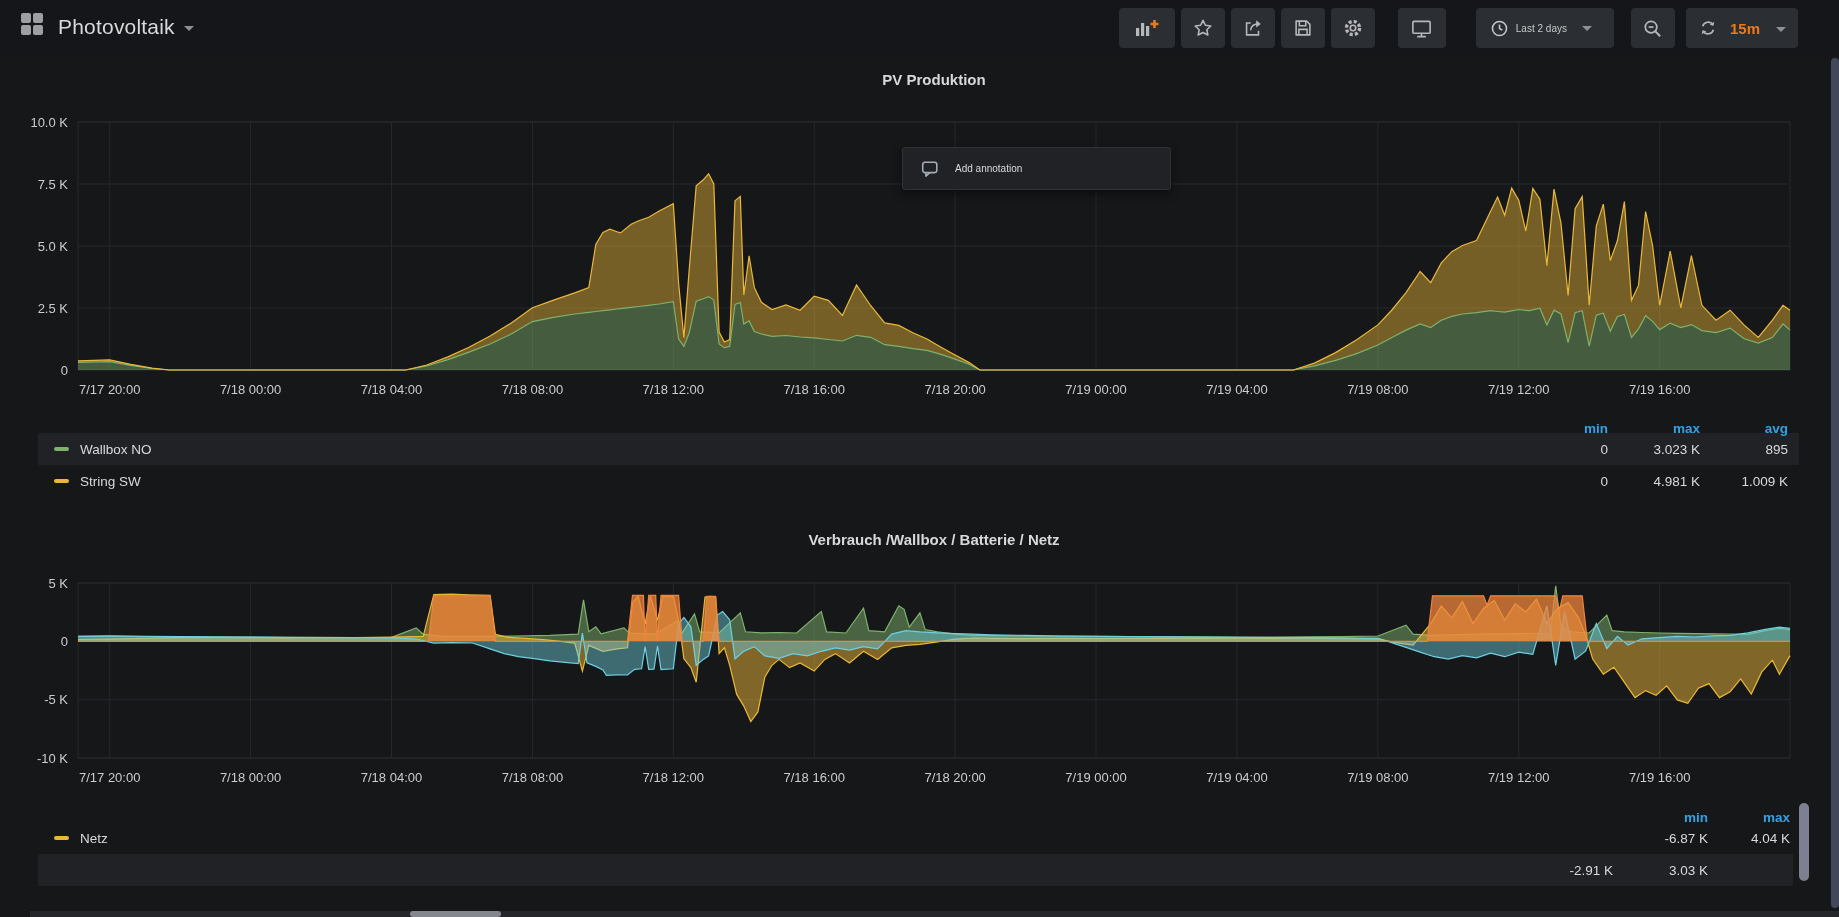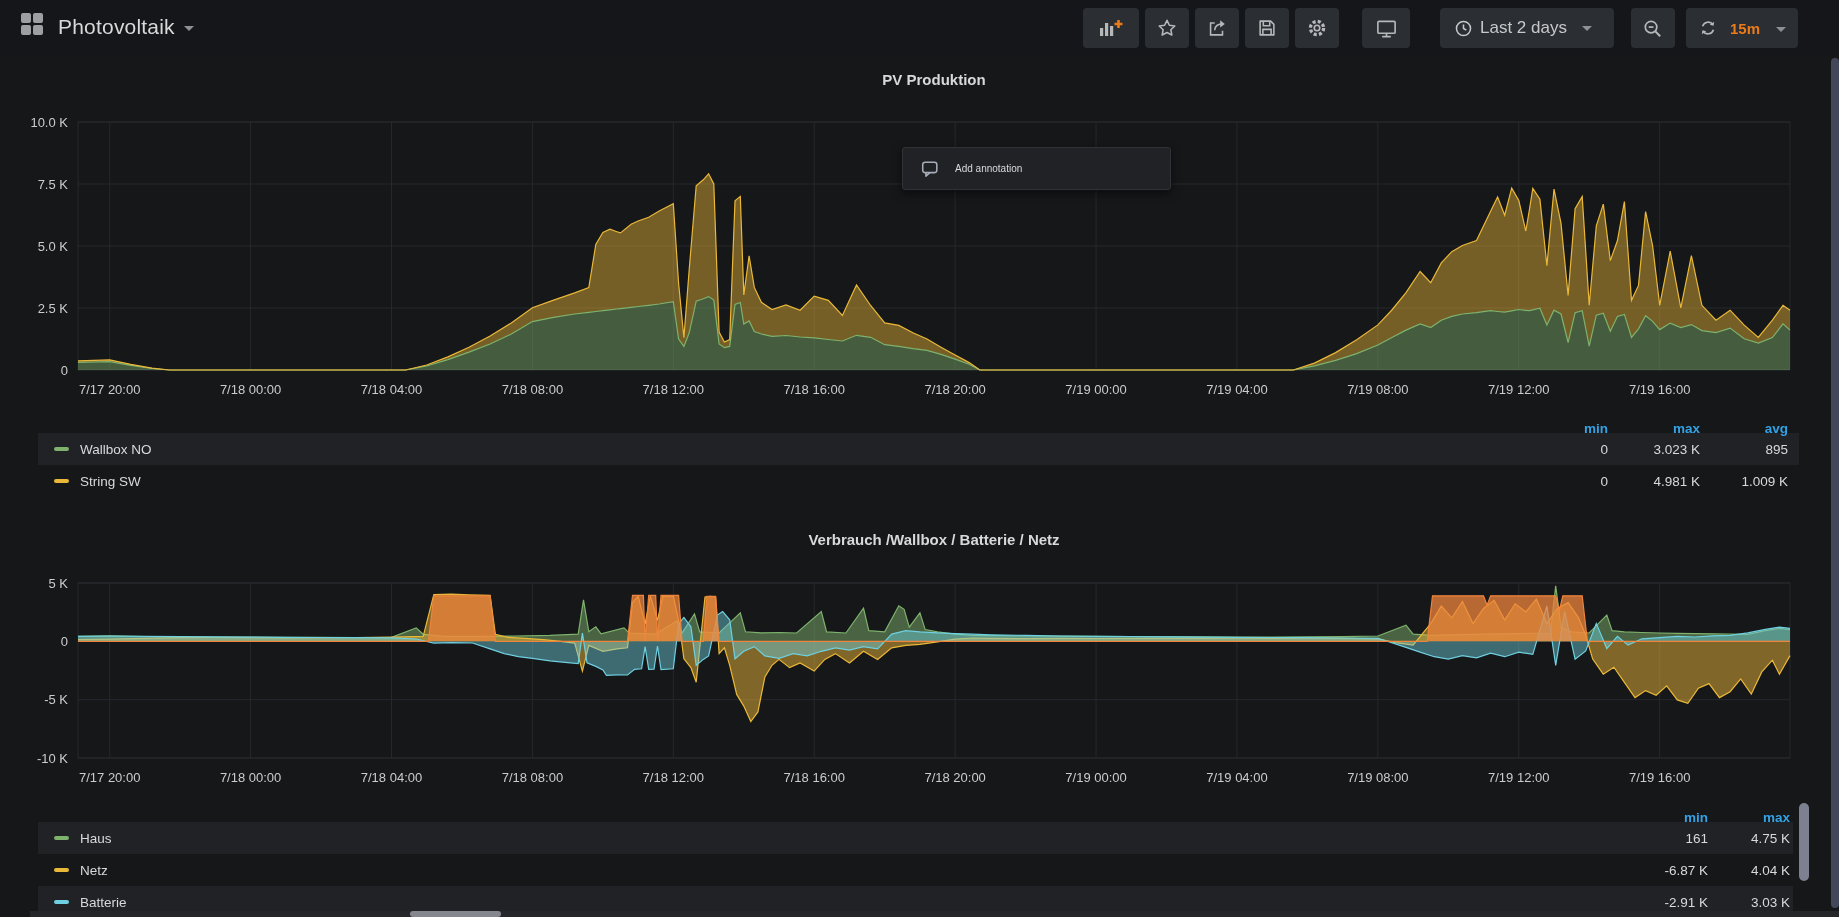--- a/index.html
+++ b/index.html
@@ -9,21 +9,21 @@
   #header{position:absolute;left:0;top:0;width:1839px;height:56px;background:#141619;}
   #dash-title-block{position:absolute;left:21px;top:13px;display:flex;align-items:center;cursor:pointer;}
   #dash-title{color:#d8d9da;font-size:21px;font-weight:400;margin-left:14px;letter-spacing:.2px;}
   .caret{width:0;height:0;border-left:5px solid transparent;border-right:5px solid transparent;
     border-top:5px solid #8e9094;margin-left:9px;margin-top:3px;}
   #header-right{position:absolute;top:8px;right:41px;display:flex;align-items:center;}
   .hbtn{height:40px;background:#2b2e33;border-radius:4px;display:flex;align-items:center;justify-content:center;
     margin-left:6px;cursor:pointer;color:#b6b8ba;}
   .hbtn.sq{width:44px;}
   .spacer17{width:17px;} .spacer24{width:24px;} .spacer11{width:11px;} .spacer5{width:5px;}
-  #timepicker{padding:0 14px;font-size:17px;color:#c7c8c9;}
+  #timepicker{padding:0 14px;font-size:10px;color:#c7c8c9;}
   #timepicker span{margin:0 8px 0 7px;}
   #refresh-group{padding:0 12px;}
   #refresh-label{color:#eb7b18;font-size:15px;font-weight:700;margin:0 7px 0 12px;}
   
   .panel-title{position:absolute;left:78px;width:1712px;text-align:center;color:#d8d9da;
     font-size:15px;font-weight:700;cursor:pointer;}
   
   .legend{position:absolute;left:38px;font-size:13.5px;color:#d8d9da;}
   .lrow{display:grid;align-items:center;}
   #legend1 .lrow{grid-template-columns:1fr 92px 92px 88px;padding-right:11px;}
@@ -248,41 +248,29 @@
     <text x="1377.8518518518517" y="227" text-anchor="middle" font-size="13px" fill="#cbccce">7/19 08:00</text>
     <text x="1518.7572016460906" y="227" text-anchor="middle" font-size="13px" fill="#cbccce">7/19 12:00</text>
     <text x="1659.6625514403293" y="227" text-anchor="middle" font-size="13px" fill="#cbccce">7/19 16:00</text>
   </svg>
 <div id="legend2" class="legend" style="top:804px;width:1755px">
     <div class="lrow lhead">
       <div></div>
       <div>min</div>
       <div>max</div>
     </div>
-    <div class="lrow ldata striped">
-      <div class="lname">
-        <span class="swatch" style="background: rgb(126, 178, 109);"></span>
-        <span>Haus</span>
-      </div>
-      <div class="lcell">161</div>
-      <div class="lcell">4.75 K</div>
-    </div>
     <div class="lrow ldata">
       <div class="lname">
         <span class="swatch" style="background: rgb(234, 184, 57);"></span>
         <span>Netz</span>
       </div>
       <div class="lcell">-6.87 K</div>
       <div class="lcell">4.04 K</div>
     </div>
     <div class="lrow ldata striped">
-      <div class="lname">
-        <span class="swatch" style="background: rgb(110, 208, 224);"></span>
-        <span>Batterie</span>
-      </div>
       <div class="lcell">-2.91 K</div>
       <div class="lcell">3.03 K</div>
     </div>
   </div>
 
 <div id="annot-menu">
   <svg width="20" height="20" viewBox="0 0 22 22" style="margin-left:17px">
     <rect x="3" y="3.5" width="15.5" height="11.5" rx="2.5" fill="none" stroke="#a6adb9" stroke-width="1.7"></rect>
     <path d="M6.5 15 V19 L10.8 15" fill="none" stroke="#a6adb9" stroke-width="1.7" stroke-linejoin="round"></path>
   </svg>

